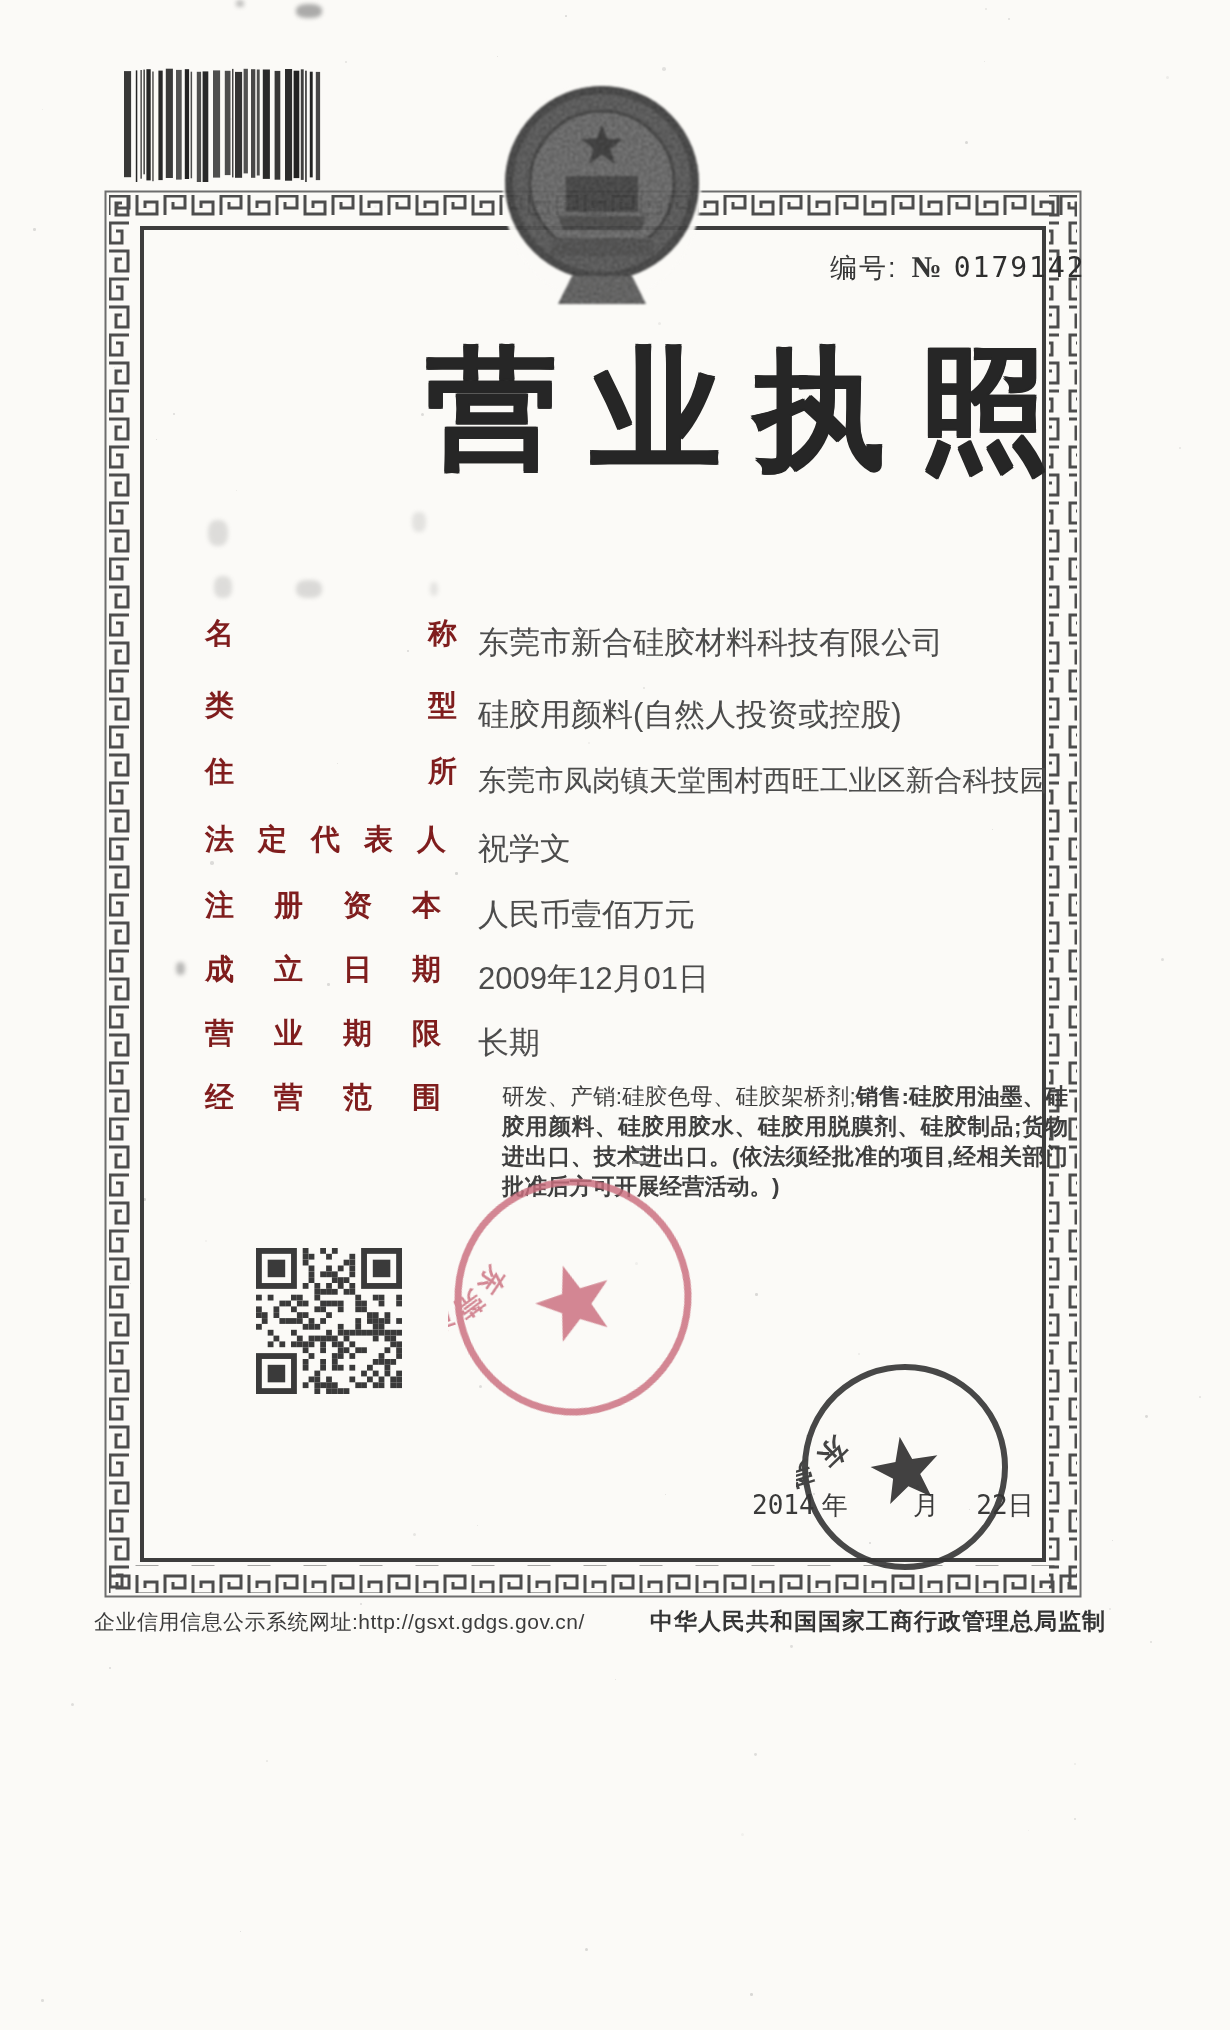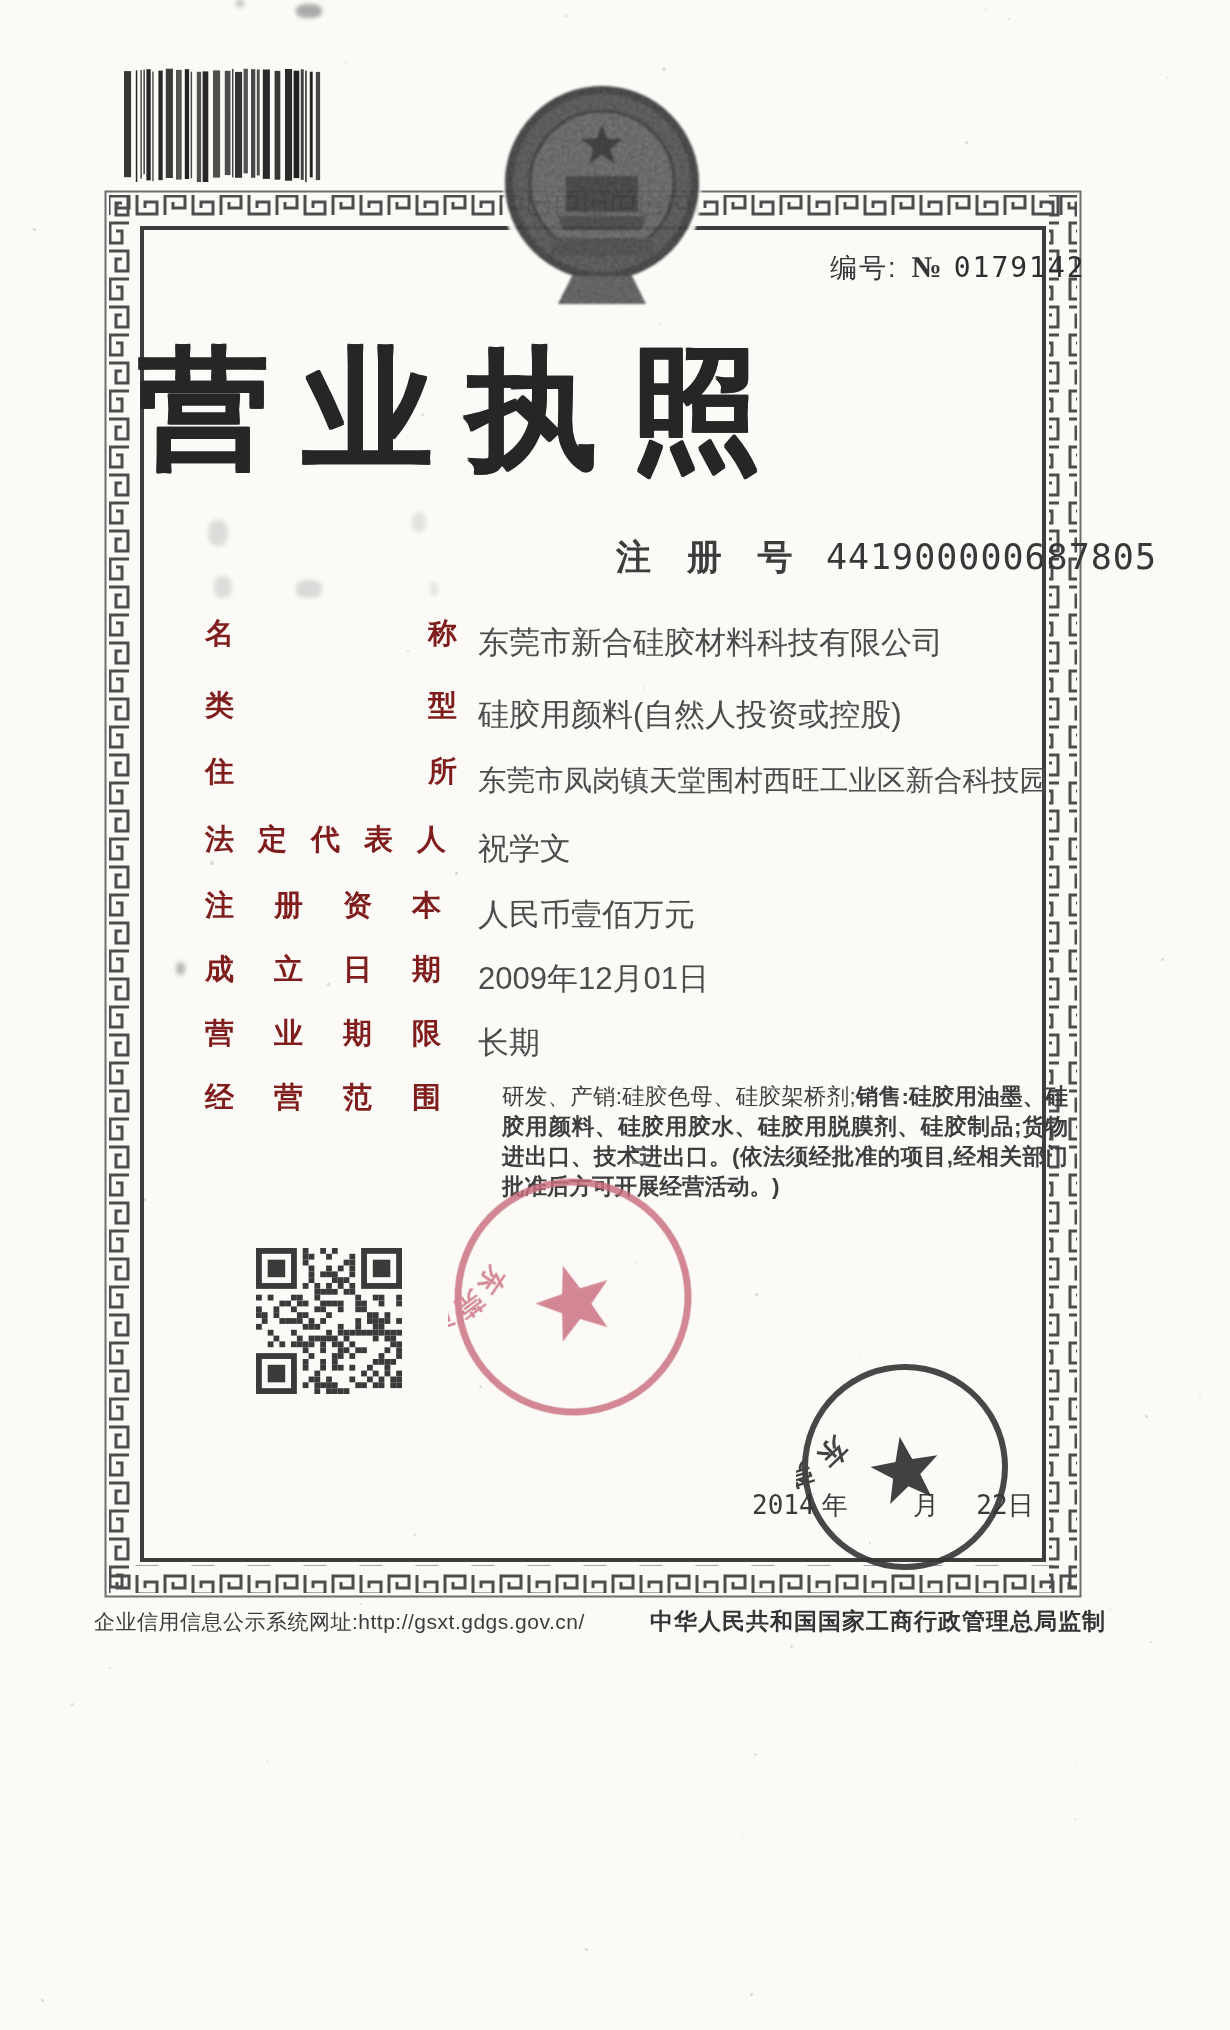--- a/index.html
+++ b/index.html
@@ -11,21 +11,21 @@
   .abs{position:absolute;}
   
   .barcode{left:122px;top:68px;width:206px;height:114px;}
   .emblem{left:502px;top:80px;width:200px;height:232px;z-index:4;}
   .emblem svg{filter:blur(1.2px);opacity:.95;}
   .frame{left:104px;top:190px;width:978px;height:1408px;z-index:1;}
   .serial{left:830px;top:250px;z-index:5;font-size:27px;color:#363636;letter-spacing:2px;white-space:nowrap;}
   .serial .no-sym{font-family:"Liberation Serif",serif;font-weight:bold;font-size:30px;margin:0 10px 0 14px;}
   .serial .digits{font-family:"DejaVu Sans Mono",monospace;font-size:28px;color:#2e2e2e;}
   .title{
-    left:104px;top:322px;width:978px;margin:0;text-align:left;z-index:3;
+    left:104px;top:322px;width:978px;margin:0;text-align:right;z-index:3;
     font-size:130px;font-weight:800;color:#262626;letter-spacing:34px;text-indent:34px;
     text-shadow:1.5px 0 0 #262626,0 1.5px 0 #262626,1.5px 1.5px 0 #262626;
     white-space:nowrap;
   }
   .regline{left:616px;top:534px;z-index:3;white-space:nowrap;}
   .regline .reg-label{font-size:35px;font-weight:700;color:#3c3c3c;letter-spacing:13px;margin-right:16px;}
   .regline .reg-value{font-family:"DejaVu Sans Mono",monospace;font-size:35px;color:#383838;letter-spacing:1px;}
   
   .row{left:205px;width:860px;z-index:3;}
   .row .lab{position:absolute;left:0;top:0;font-weight:700;color:#7f1d1d;font-size:29px;white-space:nowrap;}
@@ -222,24 +222,20 @@
       <rect x="945" y="5" width="28" height="1398" fill="url(#meanderV)"></rect>
     </svg>
   </div>
 
   <div class="abs serial">
     <span>编号:</span><span class="no-sym">№</span><span class="digits">0179142</span>
   </div>
 
   <h1 class="abs title">营业执照</h1>
 
-  <div class="abs regline">
-    <span class="reg-label">注 册 号</span>
-    <span class="reg-value">441900000687805</span>
-  </div>
 
   <div class="abs row" style="top:614px;">
     <span class="lab lab2">名称</span>
     <span class="val">东莞市新合硅胶材料科技有限公司</span>
   </div>
   <div class="abs row" style="top:686px;">
     <span class="lab lab2">类型</span>
     <span class="val">硅胶用颜料(自然人投资或控股)</span>
   </div>
   <div class="abs row" style="top:752px;">

